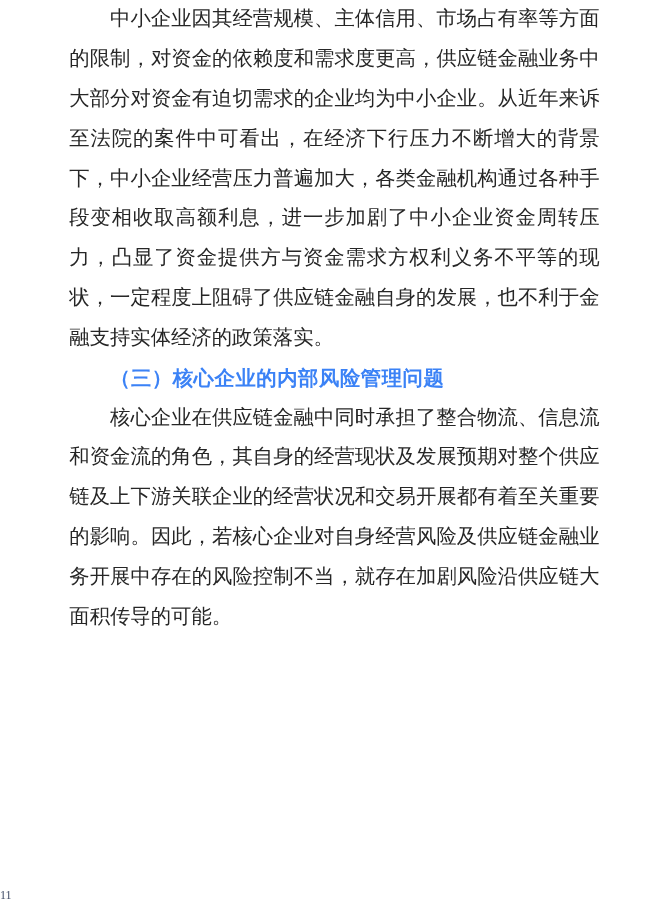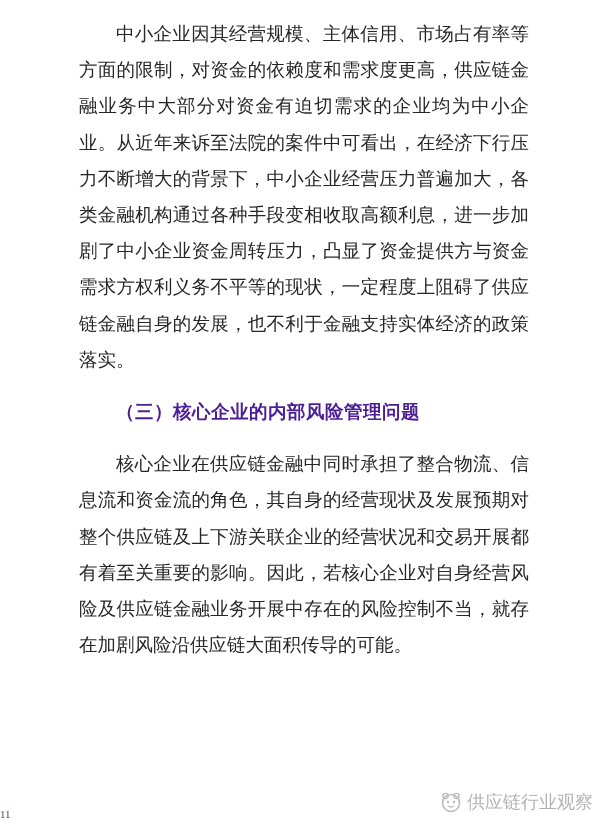--- a/index.html
+++ b/index.html
@@ -17,27 +17,27 @@
   }
   .content {
     padding: 0 55px 0 63px;
     color: #262626;
     font-size: 18.5px;
     line-height: 36.2px;
     text-align: justify;
     text-justify: inter-ideograph;
   }
   .content p {
-    margin: 16px;
+    margin: 0;
     text-indent: 2em;
   }
   .content p.heading {
     font-family: "Liberation Sans", "DejaVu Sans", sans-serif;
     font-weight: 700;
-    color: #4c1d95;
+    color: #3b82f6;
     letter-spacing: 0.5px;
   }
   .watermark {
     position: absolute;
     top: 791px;
     right: 7px;
     display: flex;
     align-items: center;
     gap: 5px;
     color: #b3b3b3;
@@ -63,29 +63,16 @@
 <body>
 
 <div class="page">
 
   <div class="content" id="doc-body">
       <p class="body">中小企业因其经营规模、主体信用、市场占有率等方面的限制，对资金的依赖度和需求度更高，供应链金融业务中大部分对资金有迫切需求的企业均为中小企业。从近年来诉至法院的案件中可看出，在经济下行压力不断增大的背景下，中小企业经营压力普遍加大，各类金融机构通过各种手段变相收取高额利息，进一步加剧了中小企业资金周转压力，凸显了资金提供方与资金需求方权利义务不平等的现状，一定程度上阻碍了供应链金融自身的发展，也不利于金融支持实体经济的政策落实。</p>
       <p class="heading">（三）核心企业的内部风险管理问题</p>
       <p class="body">核心企业在供应链金融中同时承担了整合物流、信息流和资金流的角色，其自身的经营现状及发展预期对整个供应链及上下游关联企业的经营状况和交易开展都有着至关重要的影响。因此，若核心企业对自身经营风险及供应链金融业务开展中存在的风险控制不当，就存在加剧风险沿供应链大面积传导的可能。</p>
     </div>
 
-  <div class="watermark">
-    <span>
-      <svg width="22" height="22" viewBox="0 0 22 22">
-        <circle cx="11" cy="12" r="8.5" fill="none" stroke="#bcbcbc" stroke-width="1.6"></circle>
-        <circle cx="5.5" cy="5" r="2.6" fill="none" stroke="#bcbcbc" stroke-width="1.4"></circle>
-        <circle cx="16.5" cy="5" r="2.6" fill="none" stroke="#bcbcbc" stroke-width="1.4"></circle>
-        <circle cx="8" cy="11" r="1.2" fill="#bcbcbc"></circle>
-        <circle cx="14" cy="11" r="1.2" fill="#bcbcbc"></circle>
-        <path d="M8 15 q3 2 6 0" fill="none" stroke="#bcbcbc" stroke-width="1.3"></path>
-      </svg>
-    </span>
-    <span>供应链行业观察</span>
-  </div>
 
   <div class="page-number">11</div>
 
 </div>
 
 </body></html>

